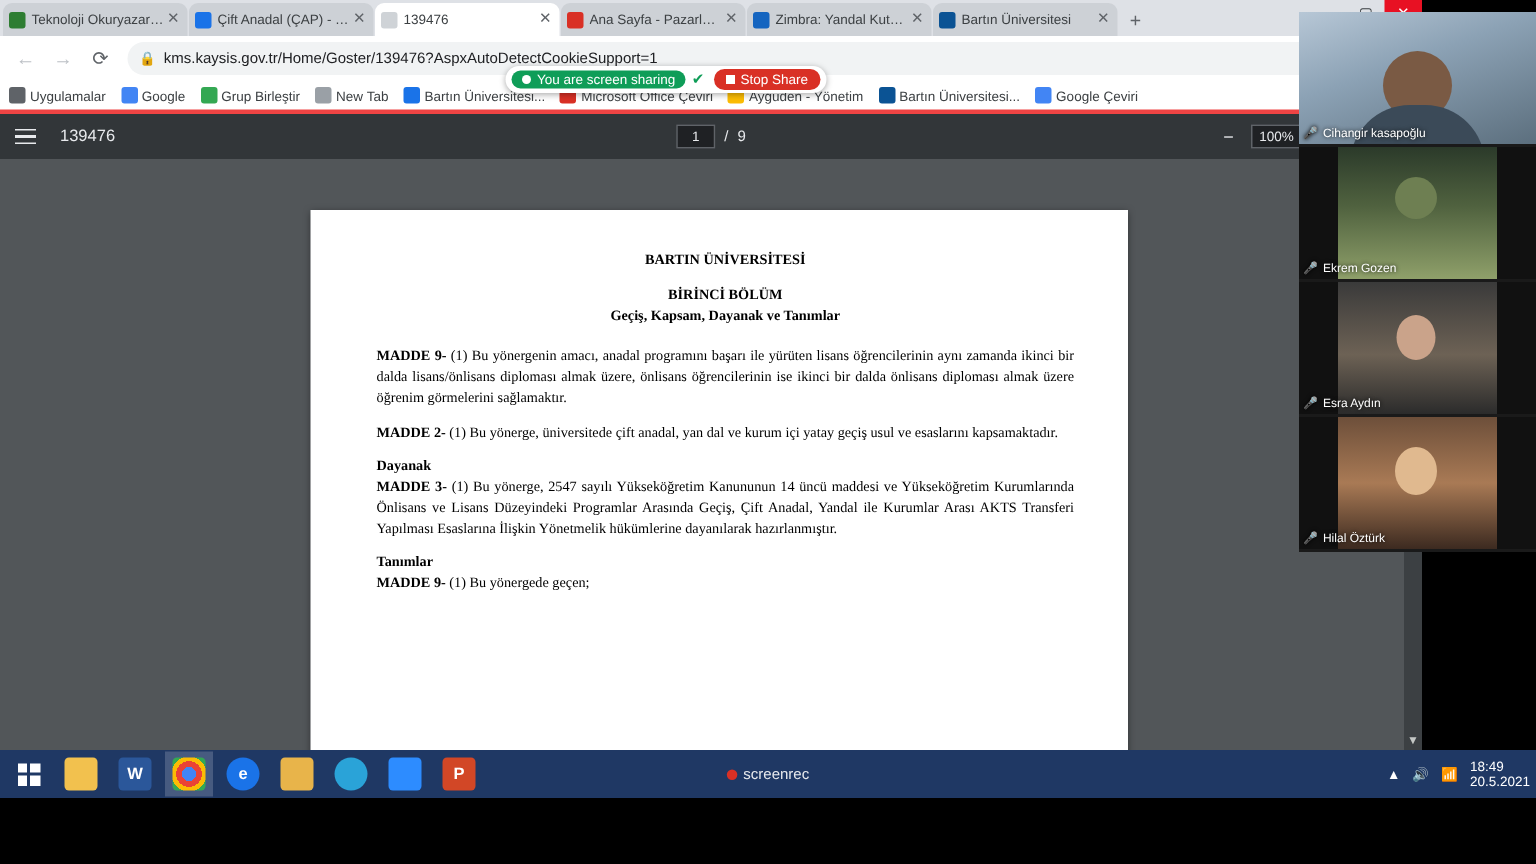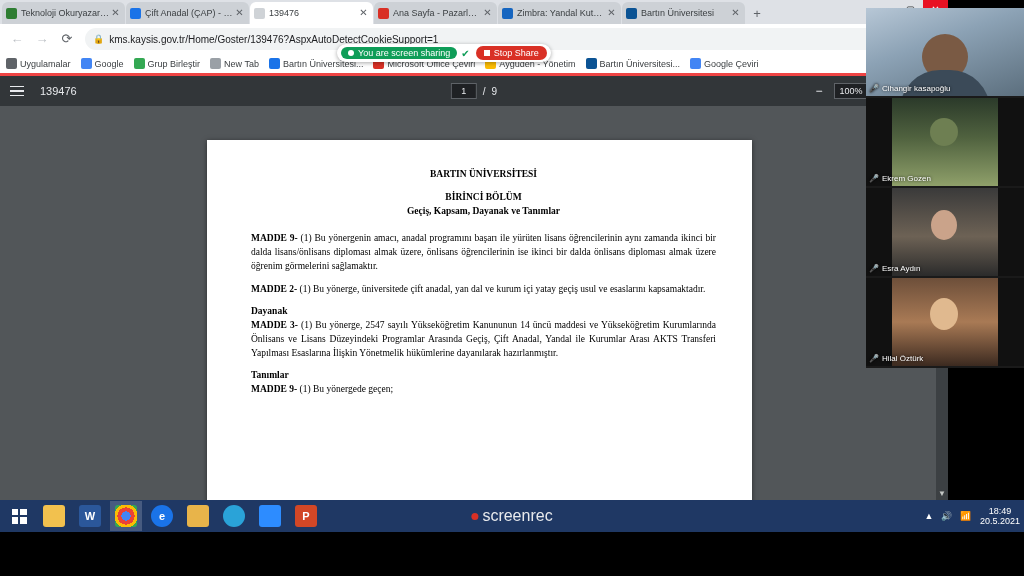--- a/index.html
+++ b/index.html
@@ -361,26 +361,26 @@
   }
   .tray {
     position: absolute;
     right: 4px; top: 0;
     height: 32px;
     display: flex; align-items: center;
     gap: 8px;
     color: #fff;
     font-size: 9px;
   }
-  .trayclock { text-align: center; line-height: 1.15; }
+  .trayclock { text-align: left; line-height: 1.15; }
   .screenrec {
     position: absolute;
     left: 50%; transform: translateX(-50%);
     display: flex; align-items: center; gap: 4px;
-    color: #e8eaed; font-size: 16px;
+    color: #e8eaed; font-size: 10px;
   }
   .screenrec .rdot { width: 7px; height: 7px; border-radius: 50%; background: #d93025; }
   
   .ph1 { background: linear-gradient(160deg,#b7c7d6 0%,#8ca2b5 40%,#5c6f7e 100%); }
   .ph2 { background: linear-gradient(180deg,#2b3a2a 0%,#50623f 45%,#8fa06a 100%); }
   .ph3 { background: linear-gradient(180deg,#3a3a3a 0%,#6d6255 55%,#2b2b2b 100%); }
   .ph4 { background: linear-gradient(180deg,#6d4f3a 0%,#a97a55 50%,#3c2a20 100%); }
   .blob {
     position: absolute; border-radius: 50%;
   }

